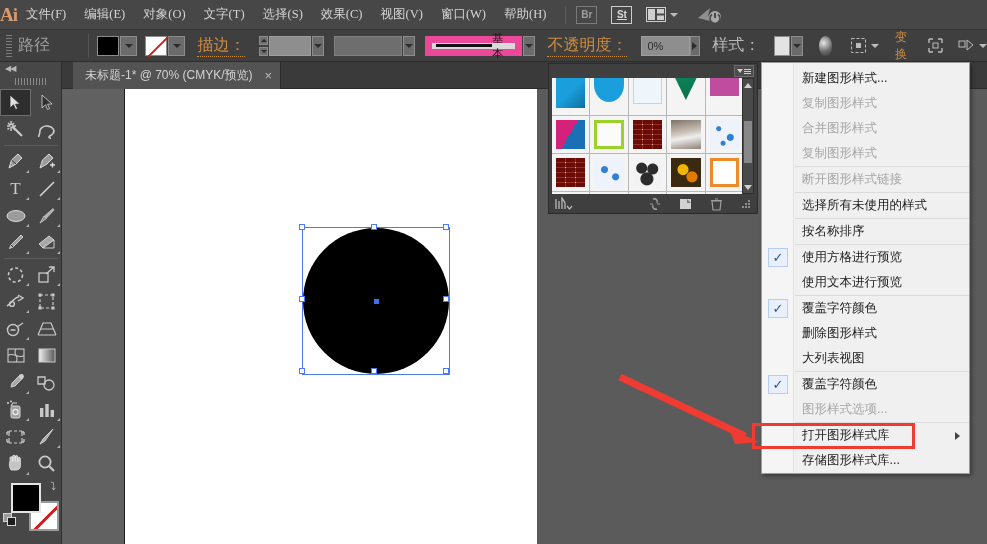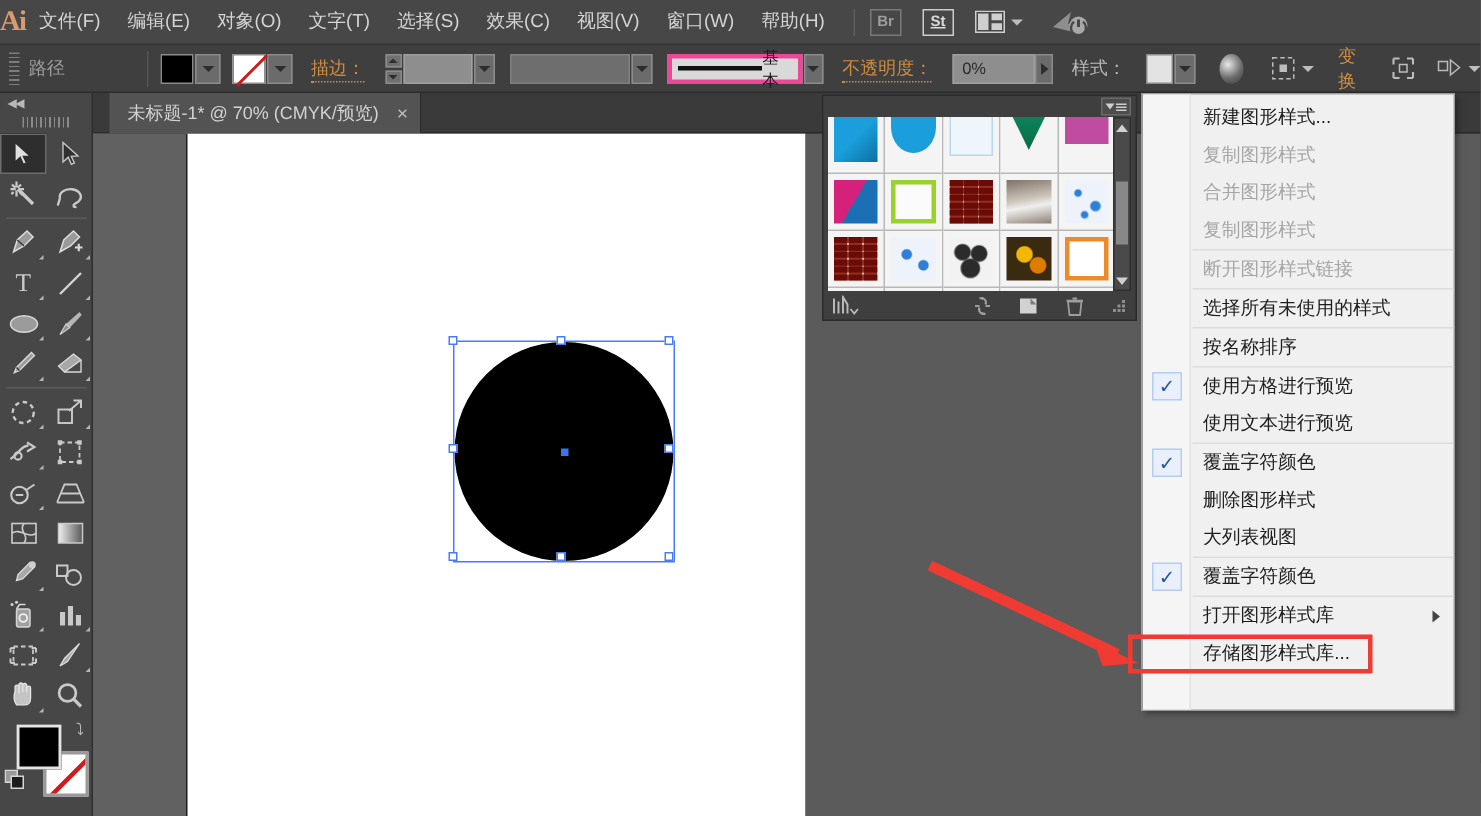--- a/index.html
+++ b/index.html
@@ -17,21 +17,21 @@
     background:#474747; display:flex; align-items:center;
     border-bottom:1px solid #333;
   }
   .ai-logo{
     width:44px; height:30px; display:flex; align-items:center; justify-content:center;
     color:#d99b6e; font-size:19px; font-weight:bold; letter-spacing:-1px;
     font-family:"Liberation Serif","DejaVu Serif",serif;
   }
   .menu-item{
     color:#d4d4d4; font-size:12.5px; padding:0 9px; height:30px;
-    display:flex; align-items:center; white-space:nowrap; cursor:default;
+    display:flex; align-items:center; white-space:nowrap; cursor:default;font-family:Liberation Serif, serif;
   }
   .mb-right{ margin-left:auto; display:flex; align-items:center; height:30px; padding-right:490px;}
   .mb-sep{ width:1px; height:18px; background:#5e5e5e; margin:0 10px; }
   .btn-sq{
     width:21px;height:18px;border:1px solid #7a7a7a;color:#9d9d9d;
     font-size:10px;display:flex;align-items:center;justify-content:center;
     margin-right:14px; font-weight:bold;
   }
   .btn-sq.on{ border-color:#cdcdcd;color:#dadada;text-decoration:underline;}
   .layout-ic{ display:flex;align-items:center;margin-right:18px;}
@@ -39,40 +39,40 @@
           border-top:4px solid #bdbdbd; margin-left:4px;}
 
   
   .optbar{
     position:absolute; left:0; top:30px; width:987px; height:32px;
     background:#3f3f3f; border-bottom:1px solid #2c2c2c;
     display:flex; align-items:center; padding-left:6px;
   }
   .grip{ width:9px;height:22px;margin-right:6px;
          background:repeating-linear-gradient(to bottom,#7d7d7d 0 1px,#3f3f3f 1px 3px);}
-  .opt-label{ color:#9e9e9e; font-size:12px; margin-right:14px; white-space:nowrap;}
+  .opt-label{ color:#9e9e9e; font-size:16px; margin-right:14px; white-space:nowrap;}
   .opt-label.orange{ color:#d08c3e; border-bottom:1px dotted #d08c3e; }
   .vdiv{ width:1px;height:24px;background:#555; margin:0 9px;}
   .sw{ width:22px;height:20px;border:1px solid #8c8c8c; background:#000;}
   .sw.none{ background:#fff; position:relative; }
   .sw.none:after{ content:""; position:absolute; left:-2px; top:9px; width:28px;height:2px;
                   background:#d11a1a; transform:rotate(-45deg); transform-origin:center;}
   .dd{ width:17px;height:20px;background:#6b6b6b;border:1px solid #8c8c8c;
        display:flex;align-items:center;justify-content:center;margin-left:1px;}
   .dd .caret{ border-top-color:#2d2d2d; margin:0; }
   .spin{ width:13px;height:20px;display:flex;flex-direction:column;justify-content:space-between;
          margin-right:1px;}
   .spin div{ height:9px;background:#6f6f6f;border:1px solid #8c8c8c;display:flex;
              align-items:center;justify-content:center;}
   .tri-u{width:0;height:0;border-left:3px solid transparent;border-right:3px solid transparent;border-bottom:3px solid #2d2d2d;}
   .tri-d{width:0;height:0;border-left:3px solid transparent;border-right:3px solid transparent;border-top:3px solid #2d2d2d;}
   .field{ height:20px;background:#8e8e8e;border:1px solid #9e9e9e;
           display:flex;align-items:center;padding:0 5px;color:#2b2b2b;font-size:11px;}
   .field.dark{ background:#6e6e6e;border-color:#808080;}
-  .profile{ height:20px;width:110px;background:#d9d9d9;border:3px solid #ec4899;
+  .profile{ height:20px;width:110px;background:#d9d9d9;border:7px solid #ec4899;
             display:flex;align-items:center;justify-content:space-between;padding:0 4px;}
   .profile .line{ width:64px;height:3px;background:#111;}
   .profile .txt{ font-size:11px;color:#1a1a1a;}
   .opacity-field{ width:66px;height:20px;background:#8e8e8e;border:1px solid #9e9e9e;
                   display:flex;align-items:center;padding:0 5px;color:#2b2b2b;font-size:11px;}
   .arrow-btn{ width:15px;height:20px;background:#6b6b6b;border:1px solid #8c8c8c;
               display:flex;align-items:center;justify-content:center;}
   .tri-r{width:0;height:0;border-top:4px solid transparent;border-bottom:4px solid transparent;border-left:5px solid #2d2d2d;}
   .circ-ic{width:20px;height:20px;border-radius:50%;
            background:radial-gradient(circle at 35% 35%,#e8e8e8 0%,#6b6b6b 55%,#3a3a3a 100%);}
@@ -719,20 +719,23 @@
     </div>
     <div class="mrow">
       <span class="lbl">大列表视图</span>
     </div>
     <div class="msep"></div>
 
     <div class="mrow">
       <span class="ckbox">✓</span>
       <span class="lbl">覆盖字符颜色</span>
     </div>
+    <div class="mrow dis">
+      <span class="lbl">图形样式选项...</span>
+    </div>
     <div class="msep"></div>
 
     <div class="mrow">
       <span class="lbl">打开图形样式库</span>
       <span class="subarrow"></span>
     </div>
     <div class="mrow">
       <span class="lbl">存储图形样式库...</span>
     </div>
 

